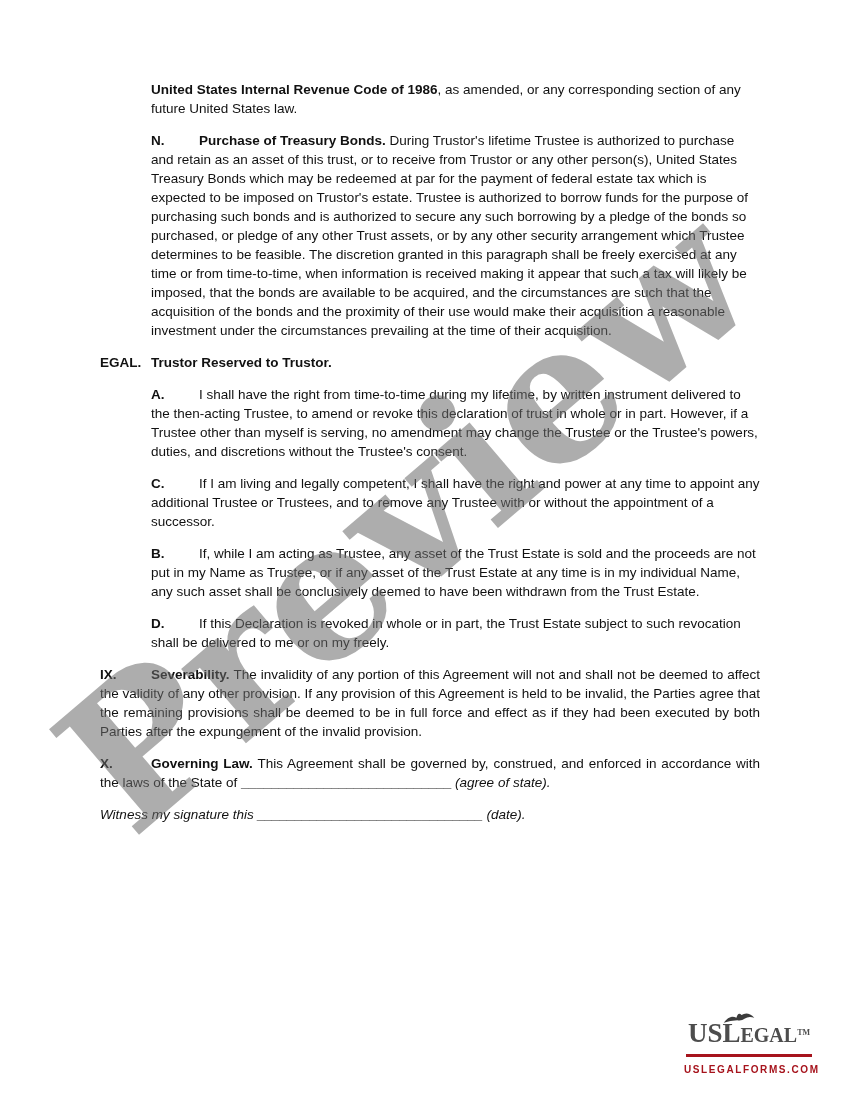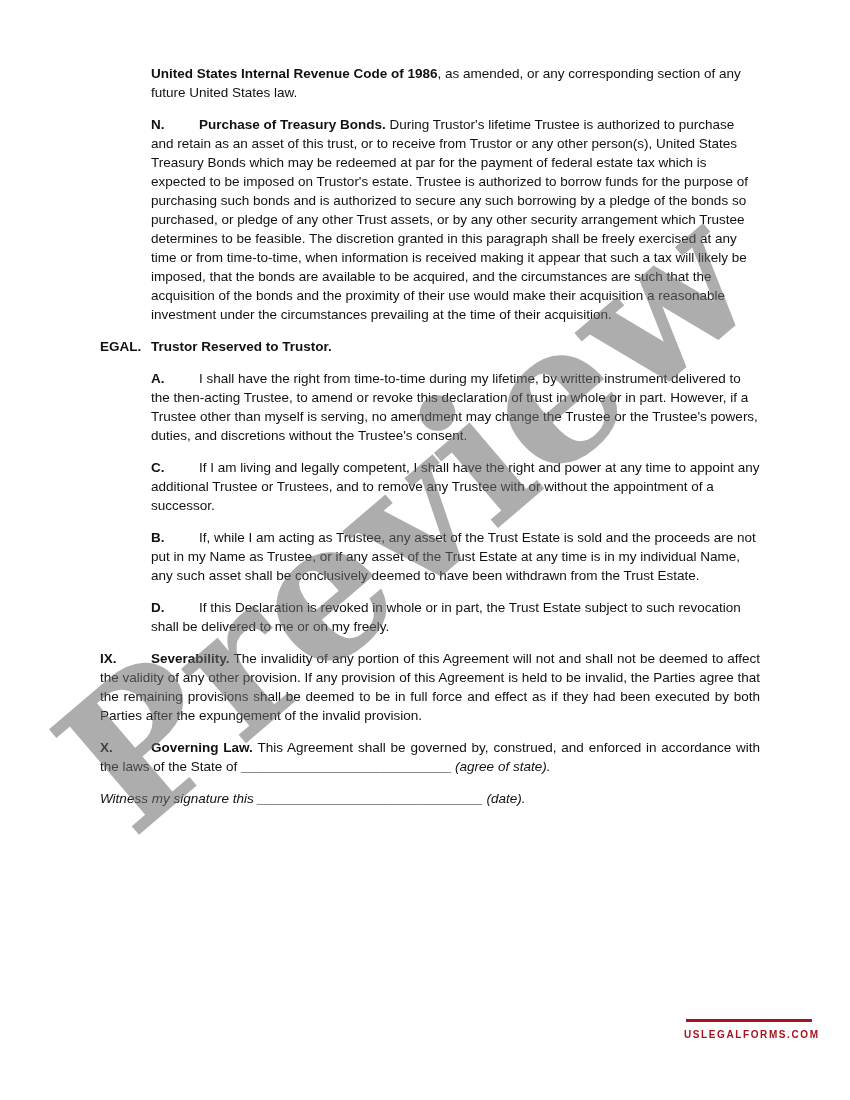--- a/index.html
+++ b/index.html
@@ -9,21 +9,21 @@
     height: 1100px;
     background: #ffffff;
     font-family: "Liberation Sans", sans-serif;
     font-size: 13.5px;
     line-height: 19px;
     color: #111111;
     overflow: hidden;
   }
   .content {
     position: absolute;
-    top: 64px;
+    top: 80px;
     left: 100px;
     width: 660px;
   }
   p.para { margin: 0 0 13px 0; }
   p.indent { margin-left: 51px; }
   p.justify { text-align: justify; }
   .lbl  { display: inline-block; width: 48px; font-weight: bold; }
   .lbl2 { display: inline-block; width: 51px; font-weight: bold; }
   b { font-weight: bold; }
   .italic { font-style: italic; }
@@ -107,17 +107,24 @@
 
     <p class="para justify"><span class="lbl2">IX.</span><b>Severability.</b> <span>The invalidity of any portion of this Agreement will not and shall not be deemed to affect the validity of any other provision. If any provision of this Agreement is held to be invalid, the Parties agree that the remaining provisions shall be deemed to be in full force and effect as if they had been executed by both Parties after the expungement of the invalid provision.</span></p>
 
     <p class="para justify"><span class="lbl2">X.</span><b>Governing Law.</b> <span>This Agreement shall be governed by, construed, and enforced in accordance with the laws of the State of</span> <span class="blank">____________________________</span> <span class="note">(agree of state).</span></p>
 
     <p class="para italic"><span>Witness my signature this</span> <span class="blank">______________________________</span> <span>(date).</span></p>
 
   </div>
 
   <div class="logo">
+    <div class="logo-row">
+      <span class="eagle">
+        <svg viewBox="0 0 40 20" width="34" height="17" aria-hidden="true">
+          <path d="M2,15 Q9,5 17,9 Q19,2 23,6 Q30,1 38,9 Q31,7 27,10 Q23,13 18,12 Q10,12 2,15 Z"></path>
+        </svg>
+      </span><span class="logo-big">USL</span><span class="logo-small">EGAL</span><span class="logo-tm">TM</span>
+    </div>
     <div class="logo-rule"></div>
     <div class="logo-site">USLEGALFORMS.COM</div>
   </div>
 
 </div>
 
 </body></html>

